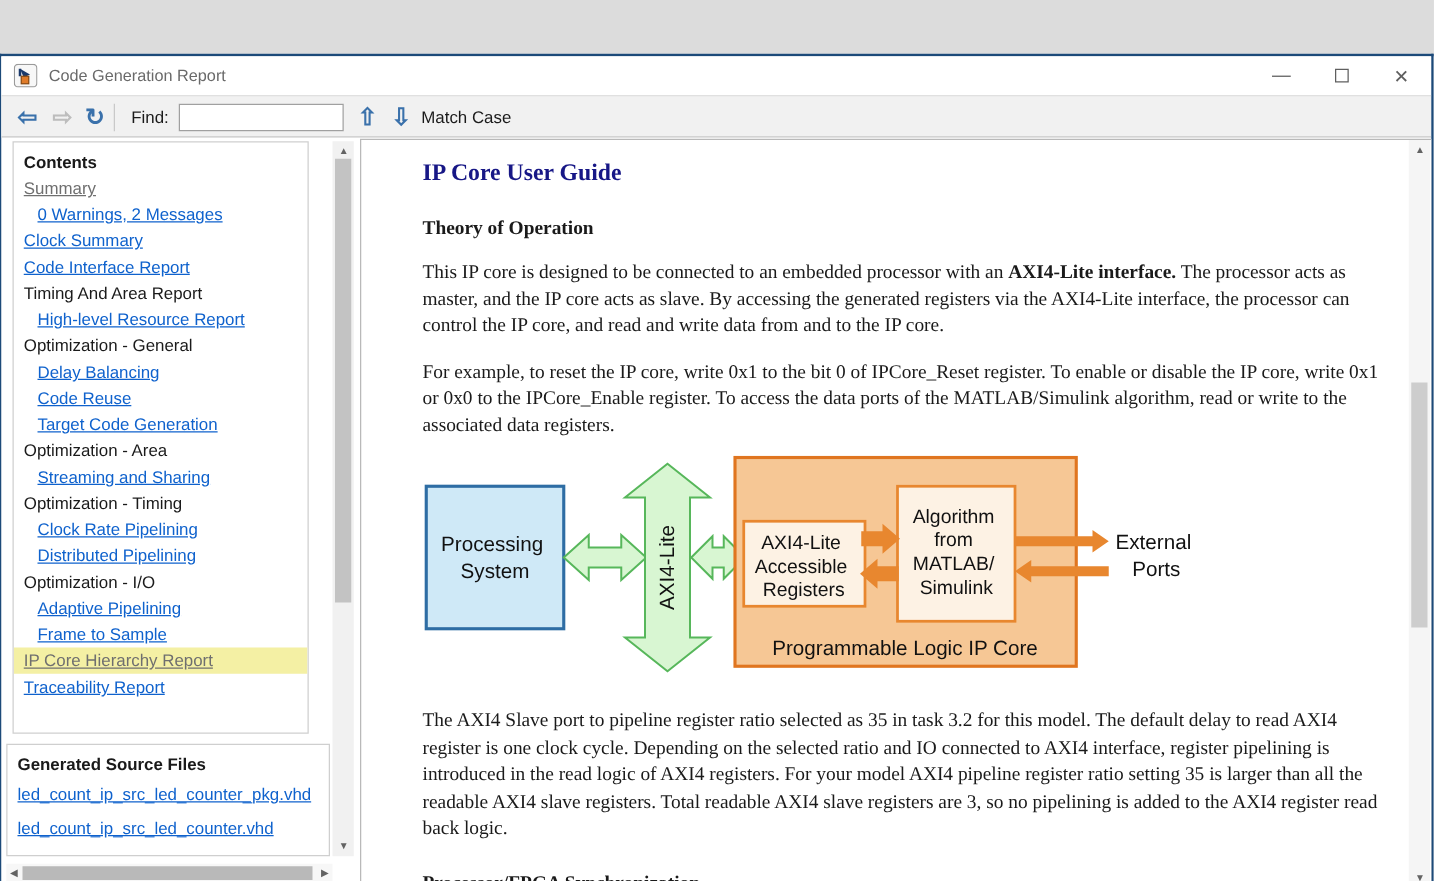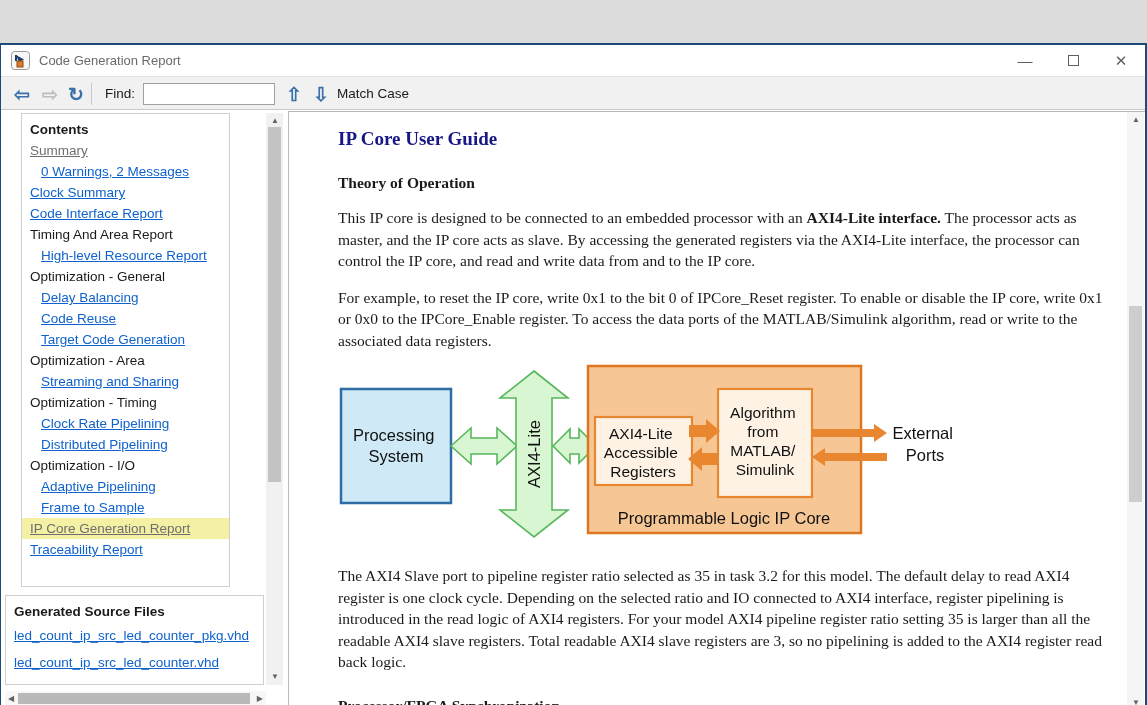--- a/index.html
+++ b/index.html
@@ -22,21 +22,21 @@
   .toolbar{position:absolute;left:0;top:31px;width:100%;height:34px;background:#f1f1f1;border-top:1px solid #e0e0e0;border-bottom:1px solid #c9c9c9;}
   .tbtn{position:absolute;top:4px;width:26px;height:26px;display:flex;align-items:center;justify-content:center;font-size:19px;font-weight:bold;}
   .tbtn.blue{color:#3a71ab;}
   .tbtn.gray{color:#bdbdbd;}
   .tsep{position:absolute;left:90px;top:6px;width:1px;height:22px;background:#c9c9c9;}
   .find-label{position:absolute;left:104px;top:0;height:34px;line-height:34px;font-size:13.5px;color:#1a1a1a;}
   .find-input{position:absolute;left:142px;top:6px;width:132px;height:22px;border:1px solid #a0a0a0;background:#fff;font-size:13px;padding:0 4px;font-family:"Liberation Sans",sans-serif;}
   .match-case{position:absolute;left:336px;top:0;height:34px;line-height:34px;font-size:13.5px;color:#1a1a1a;}
   
   .panel{position:absolute;background:#fff;border:1px solid #cfcfcf;overflow:hidden;}
-  #contents-panel{left:20px;top:68px;width:209px;height:474px;padding:6px 0 0 0;}
+  #contents-panel{left:9px;top:68px;width:237px;height:474px;padding:6px 0 0 0;}
   .panel-title{font-size:13.5px;font-weight:bold;color:#1a1a1a;padding:2px 0 3px 8px;}
   .c-item{display:block;height:21px;line-height:21px;font-size:13.5px;padding-left:8px;white-space:nowrap;overflow:hidden;cursor:default;}
   .c-item.ind{padding-left:19px;}
   .c-item.link .lbl{color:#0f62cd;text-decoration:underline;cursor:pointer;}
   .c-item.visited .lbl{color:#6f6f6f;text-decoration:underline;cursor:pointer;}
   .c-item.text .lbl{color:#1a1a1a;}
   .c-item.current .lbl{color:#6f6f6f;text-decoration:underline;cursor:pointer;}
   #files-panel{left:4px;top:550px;width:259px;height:90px;padding:6px 0 0 0;}
   .f-link{display:block;height:27px;line-height:27px;font-size:13.5px;padding-left:8px;color:#0f62cd;text-decoration:underline;white-space:nowrap;overflow:hidden;cursor:pointer;}
   
@@ -137,21 +137,21 @@
         <div class="c-item link ind"><span class="lbl">Code Reuse</span></div>
         <div class="c-item link ind"><span class="lbl">Target Code Generation</span></div>
         <div class="c-item text"><span class="lbl">Optimization - Area</span></div>
         <div class="c-item link ind"><span class="lbl">Streaming and Sharing</span></div>
         <div class="c-item text"><span class="lbl">Optimization - Timing</span></div>
         <div class="c-item link ind"><span class="lbl">Clock Rate Pipelining</span></div>
         <div class="c-item link ind"><span class="lbl">Distributed Pipelining</span></div>
         <div class="c-item text"><span class="lbl">Optimization - I/O</span></div>
         <div class="c-item link ind"><span class="lbl">Adaptive Pipelining</span></div>
         <div class="c-item link ind"><span class="lbl">Frame to Sample</span></div>
-        <div class="c-item current" style="background: rgb(244, 240, 164);"><span class="lbl">IP Core Generation Report</span></div>
+        <div class="c-item current" style="background: rgb(244, 240, 164);"><span class="lbl">IP Core Hierarchy Report</span></div>
         <div class="c-item link"><span class="lbl">Traceability Report</span></div>
       </div>
   </div>
 
   <div class="panel" id="files-panel">
     <div class="panel-title">Generated Source Files</div>
     <div>
         <span class="f-link">led_count_ip_src_led_counter_pkg.vhd</span>
         <span class="f-link">led_count_ip_src_led_counter.vhd</span>
       </div>

